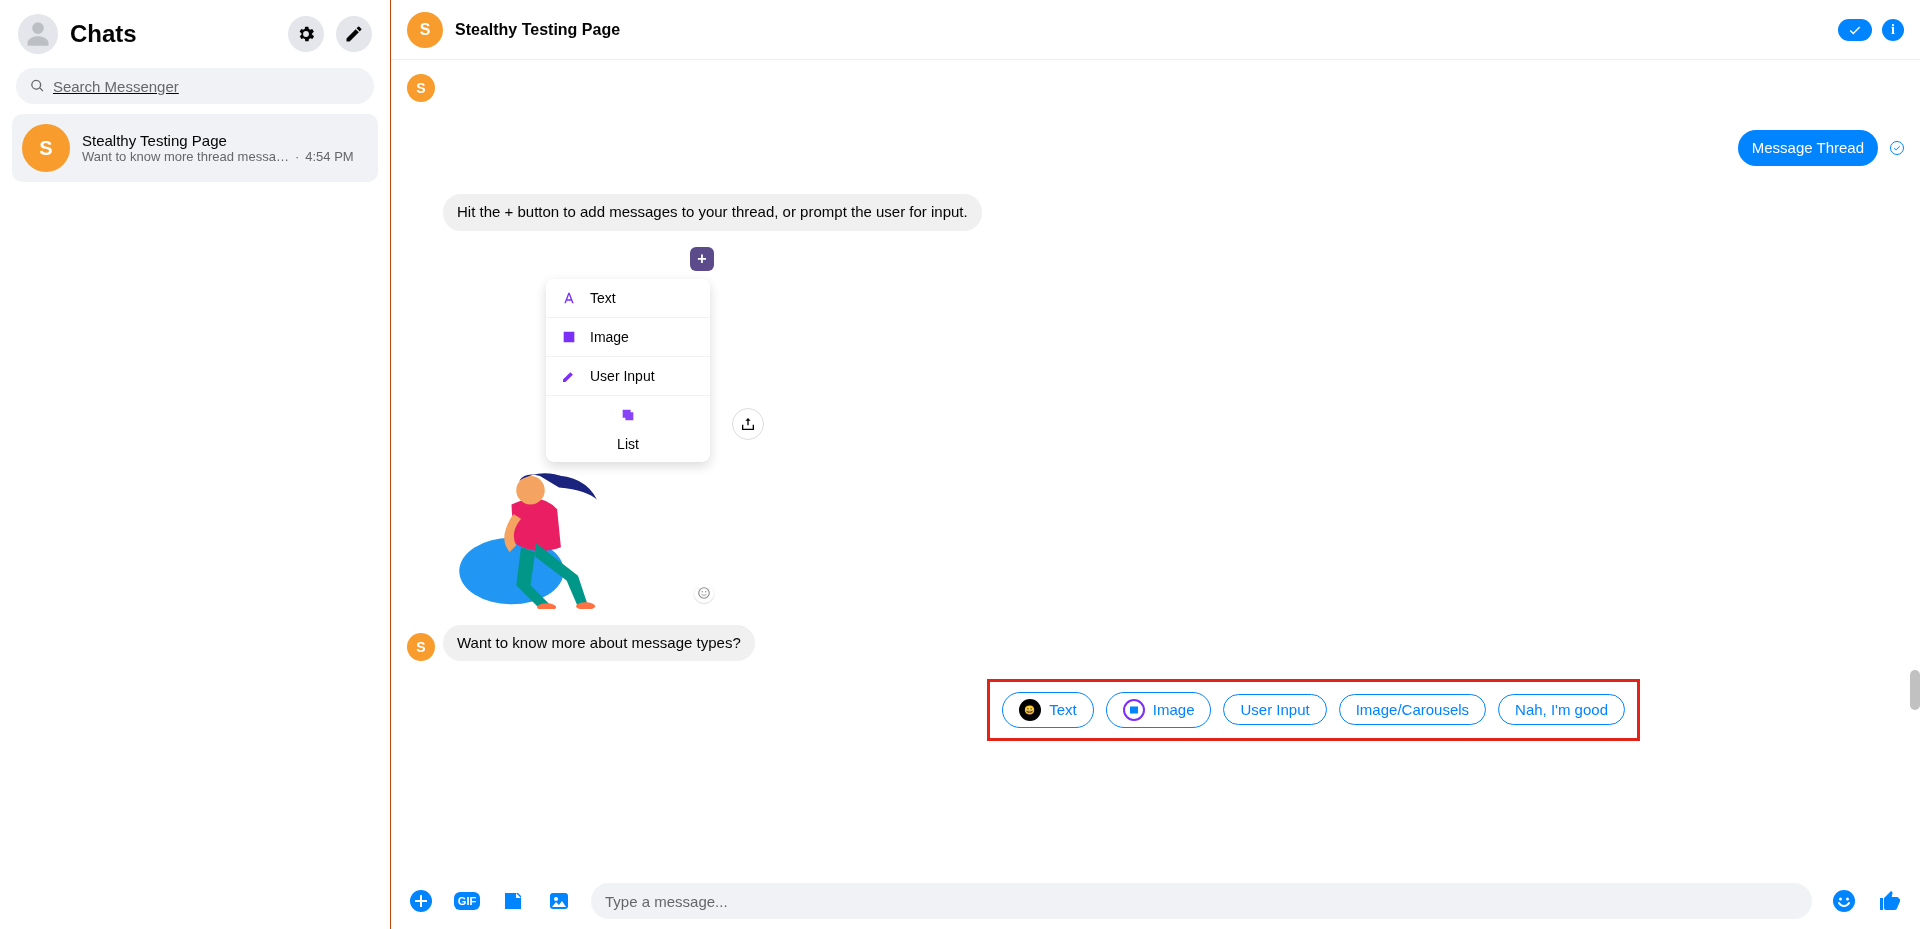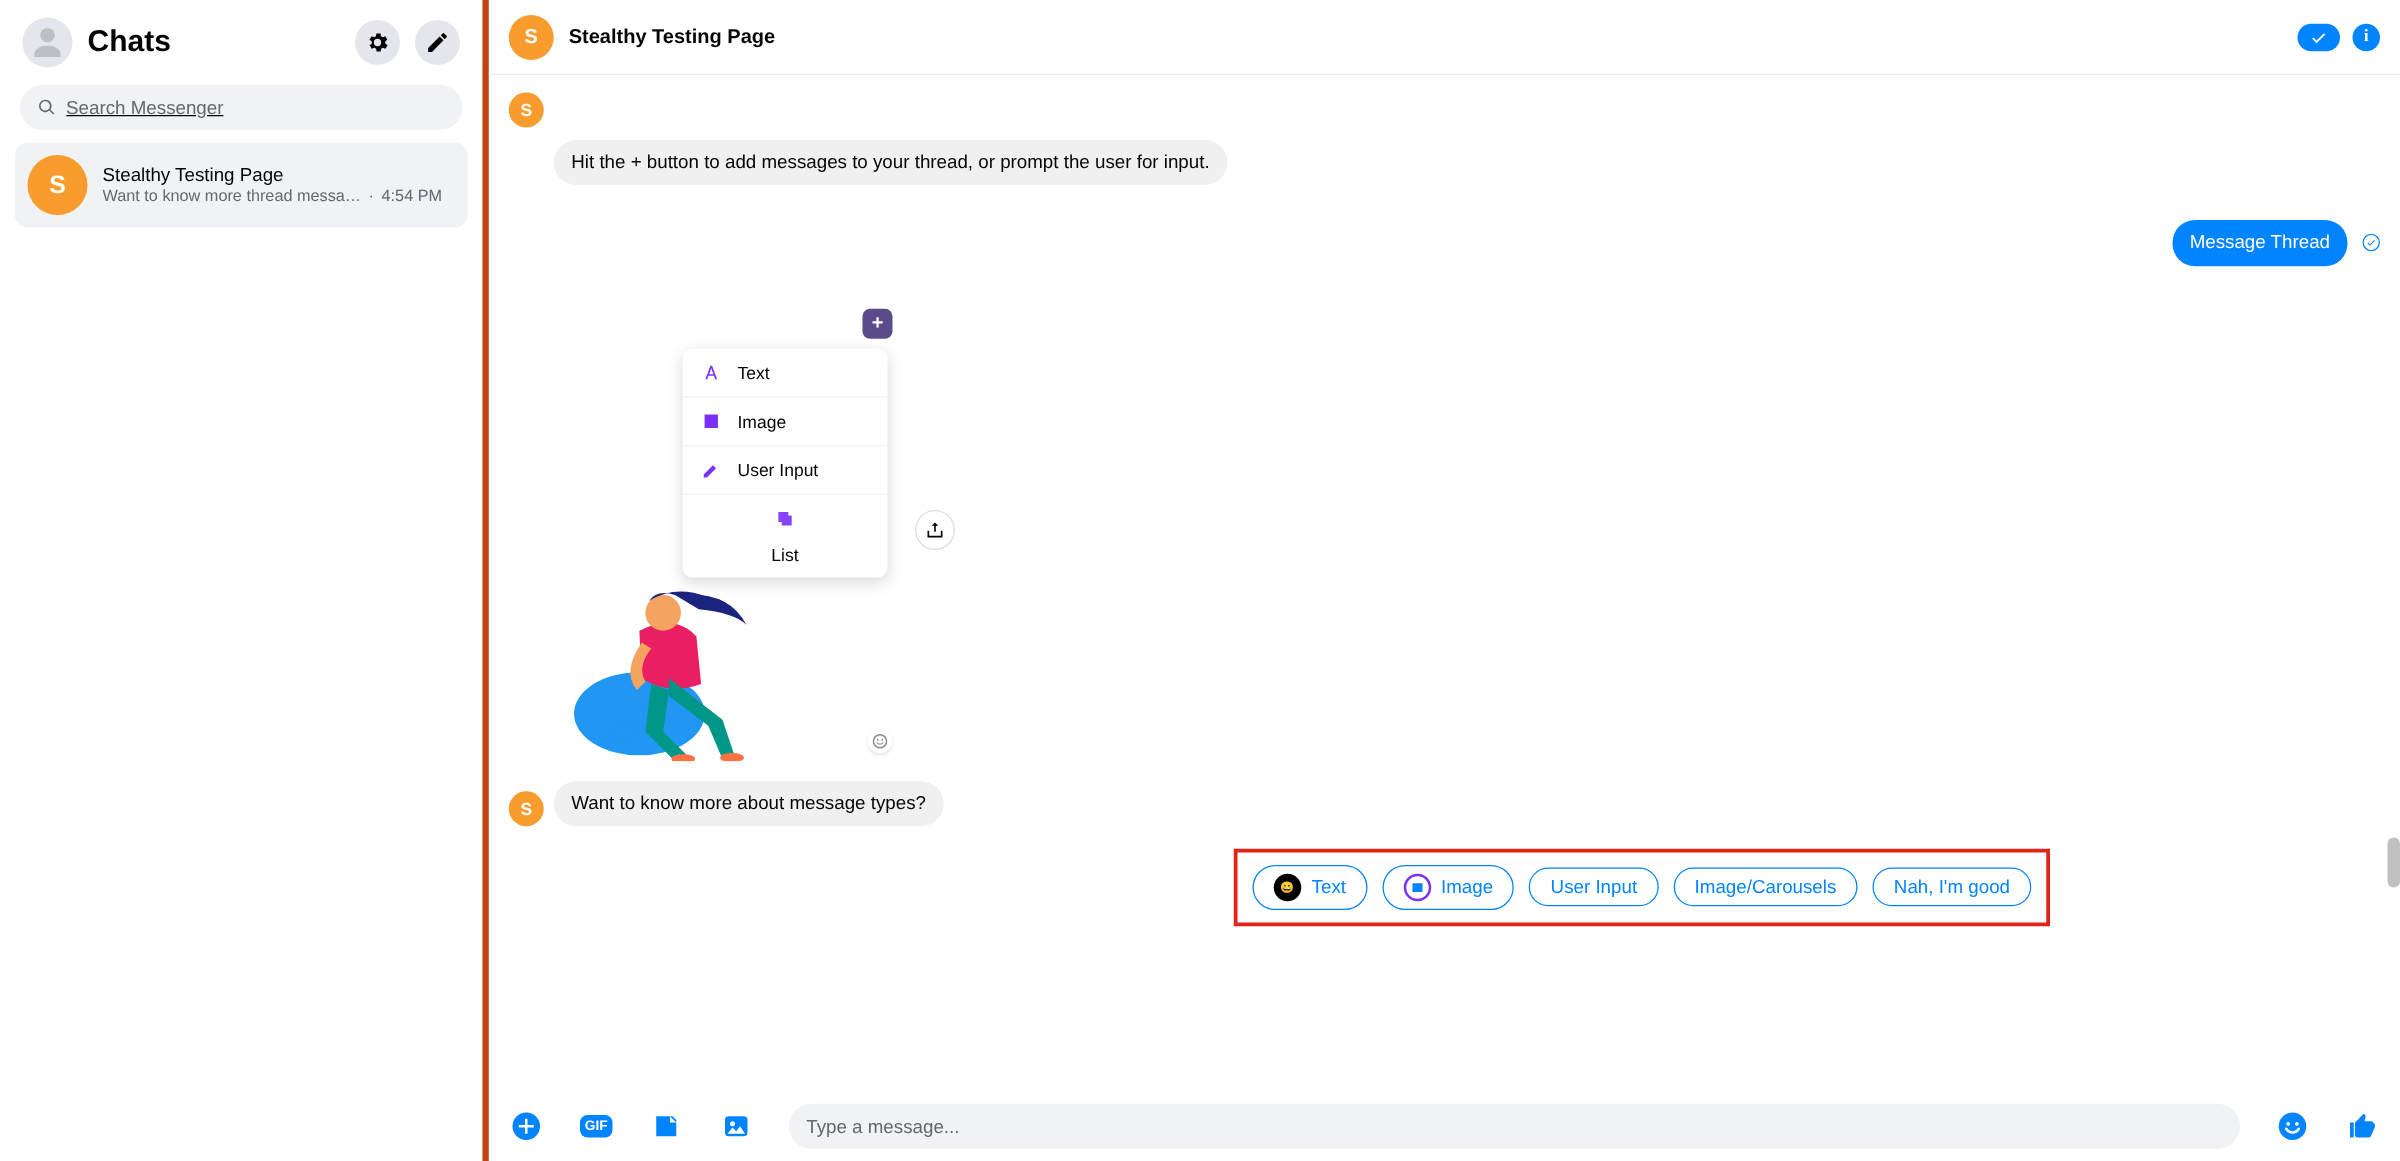--- a/index.html
+++ b/index.html
@@ -1,20 +1,20 @@
 <!DOCTYPE html>
 <html><head>
 <meta charset="utf-8">
 <style>
 * { box-sizing: border-box; margin: 0; padding: 0; font-family: -apple-system, BlinkMacSystemFont, "Segoe UI", Helvetica, Arial, sans-serif; }
 html, body { height: 100%; background: #fff; color: #050505; }
 body { display: flex; overflow: hidden; }
 
 
-.sidebar { width: 391px; border-right: 5px solid #c2410c; display: flex; flex-direction: column; padding: 10px 12px; }
+.sidebar { width: 391px; border-right: 1px solid #c2410c; display: flex; flex-direction: column; padding: 10px 12px; }
 .sidebar-header { display: flex; align-items: center; gap: 12px; padding: 4px 6px 10px; }
 .avatar-empty { width: 40px; height: 40px; border-radius: 50%; background: #e4e6eb; display: flex; align-items: center; justify-content: center; }
 .avatar-empty svg { width: 28px; height: 28px; fill: #bcc0c4; }
 .sidebar-title { font-weight: 800; font-size: 24px; flex: 1; }
 .icon-circle { width: 36px; height: 36px; border-radius: 50%; background: #e4e6eb; display: flex; align-items: center; justify-content: center; cursor: pointer; }
 .icon-circle svg { width: 20px; height: 20px; fill: #050505; }
 .search-wrap { background: #f0f2f5; border-radius: 50px; display: flex; align-items: center; padding: 0 14px; height: 36px; margin: 4px 4px 10px; text-decoration: underline; }
 .search-wrap svg { width: 16px; height: 16px; fill: #65676b; margin-right: 8px; }
 .search-wrap input { border: none; background: transparent; font-size: 15px; color: #050505; width: 100%; outline: none; }
 .search-wrap input::placeholder { color: #65676b; }
@@ -66,21 +66,21 @@
 .qr-wrap { display: flex; justify-content: flex-end; padding: 10px 0; margin-right: 280px; }
 .qr-box { border: 3px solid #e2231a; padding: 10px 12px; display: flex; gap: 12px; align-items: center; }
 .qr { border: 1px solid #0084ff; color: #0084ff; border-radius: 20px; padding: 6px 16px; font-size: 15px; display:flex; align-items:center; gap:8px; background:#fff; cursor:pointer; white-space:nowrap; }
 .qr .qicon { width: 22px; height: 22px; border-radius: 50%; display:flex; align-items:center; justify-content:center; }
 .qr .qicon.dark { background:#000; }
 .qr .qicon.dark span { color:#fff; font-size:9px; font-weight:800; }
 .qr .qicon.blue { border: 2px solid #7b2ff7; background:#fff; }
 .qr .qicon.blue svg { width:12px; height:12px; fill:#0084ff; }
 
 
-.composer { height: 56px; display:flex; align-items:center; padding: 0 16px; gap: 28px; }
+.composer { height: 56px; display:flex; align-items:center; padding: 0 16px; gap: 18px; }
 .comp-icon { width: 28px; height: 28px; display:flex; align-items:center; justify-content:center; cursor:pointer; }
 .comp-icon svg { width: 24px; height: 24px; fill:#0084ff; }
 .gif-badge { background:#0084ff; color:#fff; font-size:11px; font-weight:800; border-radius:6px; padding:3px 4px; }
 .compose-input { flex:1; background:#f0f2f5; border-radius:20px; height:36px; display:flex; align-items:center; padding:0 14px; }
 .compose-input input { border:none; background:transparent; width:100%; outline:none; font-size:15px; }
 .compose-input input::placeholder { color:#65676b; }
 .thumb { width:28px; height:28px; display:flex; align-items:center; justify-content:center; cursor:pointer; }
 .thumb svg { width:24px; height:24px; fill:#0084ff; }
 
 
@@ -145,32 +145,32 @@
   </div>
 
   <div class="messages">
 
     <div class="row">
       <div class="av-slot">
           <div class="avatar-orange tiny">S</div>
         </div>
     </div>
 
-    <div class="row">
-      <div class="av-slot"></div>
-      <div class="bubble">Hit the + button to add messages to your thread, or prompt the user for input.</div>
-    </div>
-
     <div class="row right" style="margin-top:24px; margin-bottom:24px;">
       <div class="bubble blue">Message Thread</div>
       <div class="sent-status">
         <svg viewBox="0 0 24 24">
             <path d="M9 16.2l-4.2-4.2L3 13.8 9 19.8 21 7.8l-1.8-1.8z"></path>
           </svg>
       </div>
+    </div>
+
+    <div class="row">
+      <div class="av-slot"></div>
+      <div class="bubble">Hit the + button to add messages to your thread, or prompt the user for input.</div>
     </div>
 
     <div class="attachment-wrap">
       <div class="attachment">
         <div class="attachment-img">
           <div class="plus-badge">+</div>
           <div class="dropdown">
             <div class="dropdown-row">
               <span class="ic">
                   <svg viewBox="0 0 24 24">

